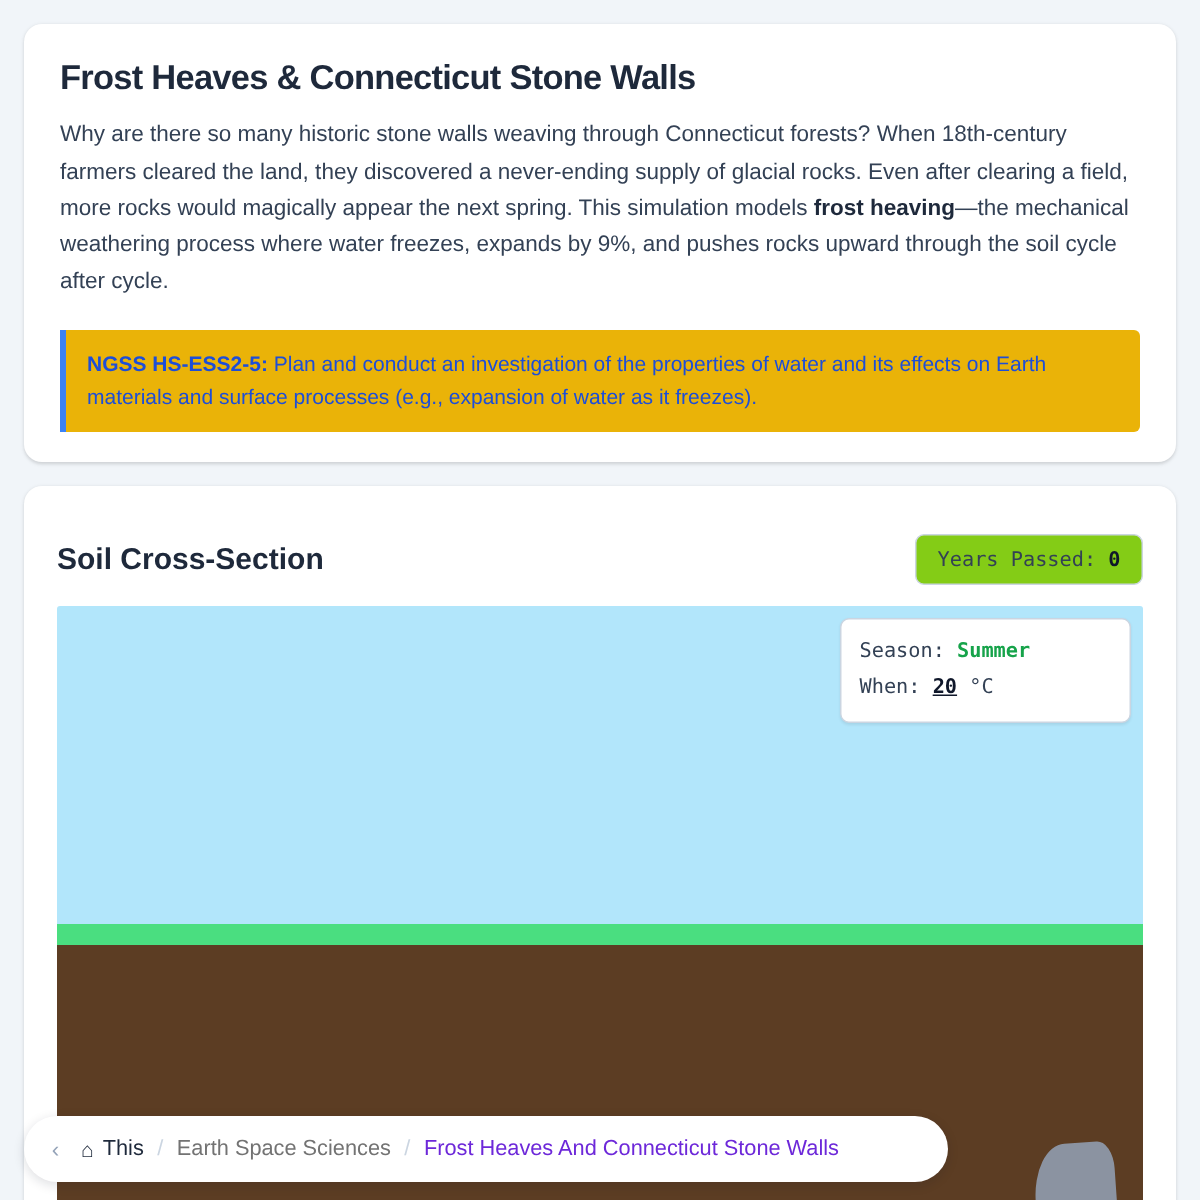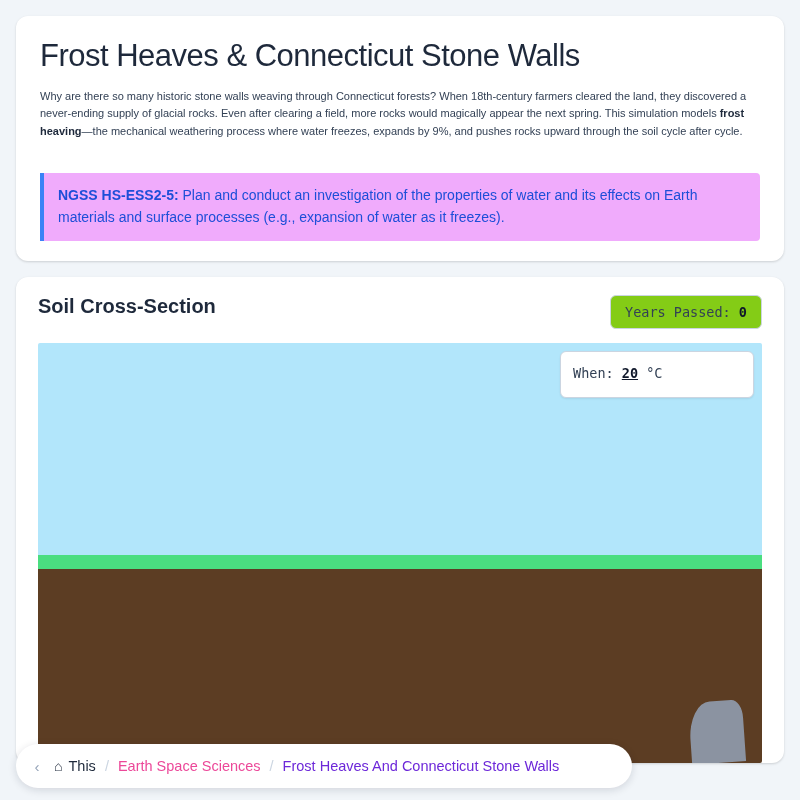--- a/index.html
+++ b/index.html
@@ -21,54 +21,54 @@
   .card {
     background: #ffffff;
     border-radius: 12px;
     box-shadow: 0 1px 3px rgba(0,0,0,0.10), 0 1px 2px rgba(0,0,0,0.06);
     margin-bottom: 16px;
     overflow: hidden;
   }
   .intro-card { padding: 22px 24px 20px 24px; }
   h1 {
     margin: 0 0 14px 0;
-    font-size: 31px;
+    font-size: 23px;
     line-height: 1.15;
-    font-weight: normal;
+    font-weight: bold;
     color: #1e293b;
     letter-spacing: -0.5px;
   }
   .intro-text {
     margin: 0;
-    font-size: 11px;
+    font-size: 15px;
     line-height: 1.62;
     color: #334155;
   }
   .intro-text b { font-weight: bold; color: #1e293b; }
   .ngss-box {
-    margin-top: 32px;
-    background: #f0abfc;
+    margin-top: 20px;
+    background: #eab308;
     border-left: 4px solid #3b82f6;
     padding: 12px 14px 13px 14px;
     border-radius: 0 4px 4px 0;
   }
   .ngss-text {
     margin: 0;
     font-size: 14px;
     line-height: 1.55;
     color: #1d4ed8;
   }
   .ngss-text b { font-weight: bold; }
 
   .sim-card { padding: 0; }
   .sim-header {
     display: flex;
-    align-items: flex-start;
+    align-items: center;
     justify-content: space-between;
-    padding: 18px 22px 14px 22px;
+    padding: 32px 22px 14px 22px;
   }
   .sim-title {
     font-size: 20px;
     font-weight: bold;
     color: #1e293b;
     margin: 0;
   }
   .years-badge {
     border: 1px solid #cbd5e1;
     border-radius: 6px;
@@ -168,21 +168,21 @@
   }
   .bc-home {
     display: flex;
     align-items: center;
     gap: 6px;
     color: #1e293b;
     font-weight: normal;
   }
   .bc-home .home-icon { font-size: 14px; }
   .bc-sep { margin: 0 9px; color: #cbd5e1; }
-  .bc-mid { color: #ec4899; }
+  .bc-mid { color: #737373; }
   .bc-current { color: #6d28d9; }
 </style>
 </head>
 <body>
 
 <div id="page">
 
   <div class="card intro-card">
     <h1>Frost Heaves &amp; Connecticut Stone Walls</h1>
     <p class="intro-text"><span>Why are there so many historic stone walls weaving through Connecticut forests? When 18th-century farmers cleared the land, they discovered a never-ending supply of glacial rocks. Even after clearing a field, more rocks would magically appear the next spring. This simulation models </span><b>frost heaving</b><span>—the mechanical weathering process where water freezes, expands by 9%, and pushes rocks upward through the soil cycle after cycle.</span></p>
@@ -200,20 +200,21 @@
 
     <div class="canvas-wrap">
       <div class="sky"></div>
       <div class="grass"></div>
       <div class="soil">
         <div class="rock rock-1"></div>
 
       </div>
 
       <div class="info-panel">
+        <div class="info-row"><span>Season: </span><span class="season-value">Summer</span></div>
         <div class="info-row"><span>When: </span><span class="temp-value">20</span><span> °C</span></div>
       </div>
     </div>
   </div>
 
   <div class="breadcrumb-bar">
     <div class="bc-back">‹</div>
     <div class="bc-home">
       <span class="home-icon">⌂</span>
       <span>This</span>

